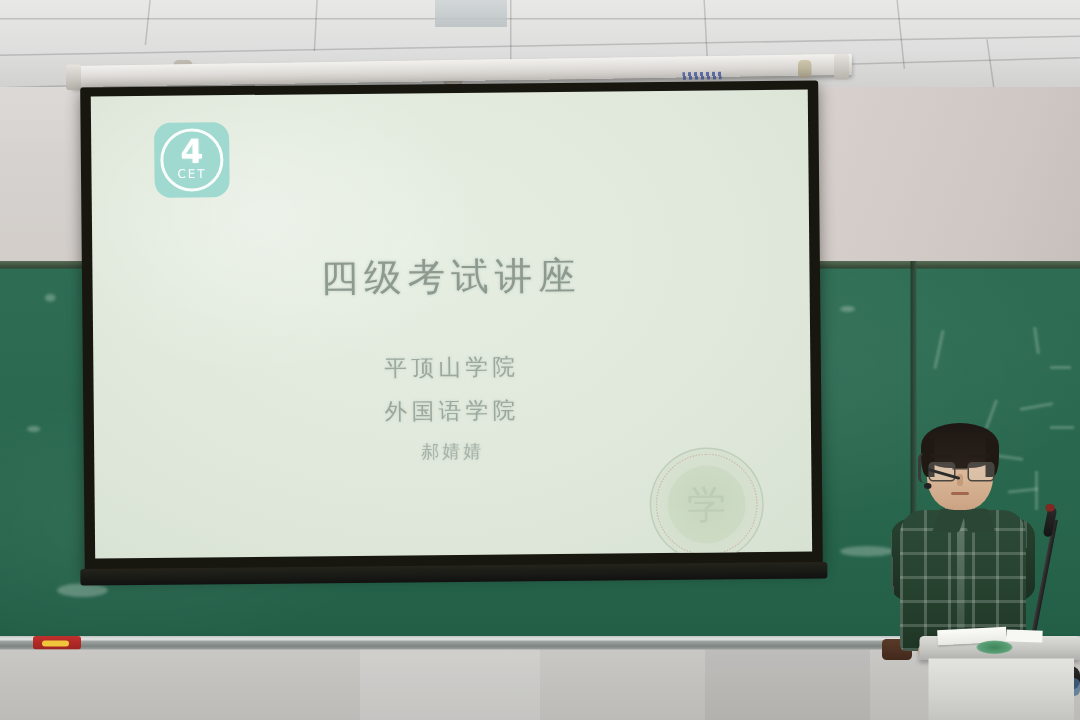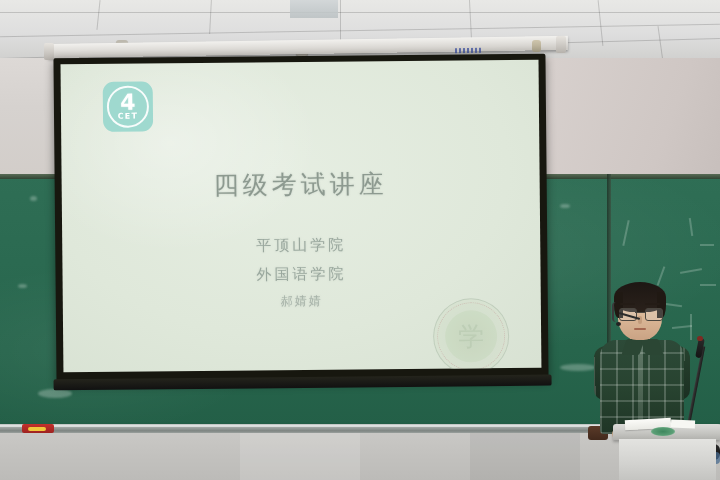--- a/index.html
+++ b/index.html
@@ -83,21 +83,21 @@
     background:radial-gradient(ellipse at center, rgba(255,255,255,.35), transparent 70%);}
 
   
   .cet-logo{position:absolute;left:42px;top:18px;width:50px;height:50px;border-radius:11px;
     background:#9fd9cf;display:flex;align-items:center;justify-content:center;}
   .cet-ring{position:relative;width:38px;height:38px;border-radius:50%;
     border:2px solid rgba(255,255,255,.92);display:flex;flex-direction:column;
     align-items:center;justify-content:center;}
   .cet-num{color:#fff;font-size:22px;line-height:18px;font-weight:700;
     font-family:"DejaVu Sans",sans-serif;text-shadow:0 0 2px rgba(255,255,255,.4);}
-  .cet-txt{color:#fff;font-size:8px;letter-spacing:1.3px;line-height:9px;font-weight:700;
+  .cet-txt{color:#fff;font-size:8px;letter-spacing:1.3px;line-height:9px;font-weight:400;
     font-family:"DejaVu Sans",sans-serif;}
 
   
   .slide-title{position:absolute;left:0;right:0;top:106px;text-align:center;
     font-family:"DejaVu Sans",sans-serif;font-size:25px;letter-spacing:4px;color:#8d9a90;
     text-shadow:0 0 2px rgba(160,172,164,.55);}
   .slide-sub{position:absolute;left:0;right:0;text-align:center;
     font-family:"DejaVu Serif",serif;color:#9aa89e;letter-spacing:3px;
     text-shadow:0 0 2px rgba(170,182,174,.45);}
   .sub1{top:174px;font-size:15px;}

